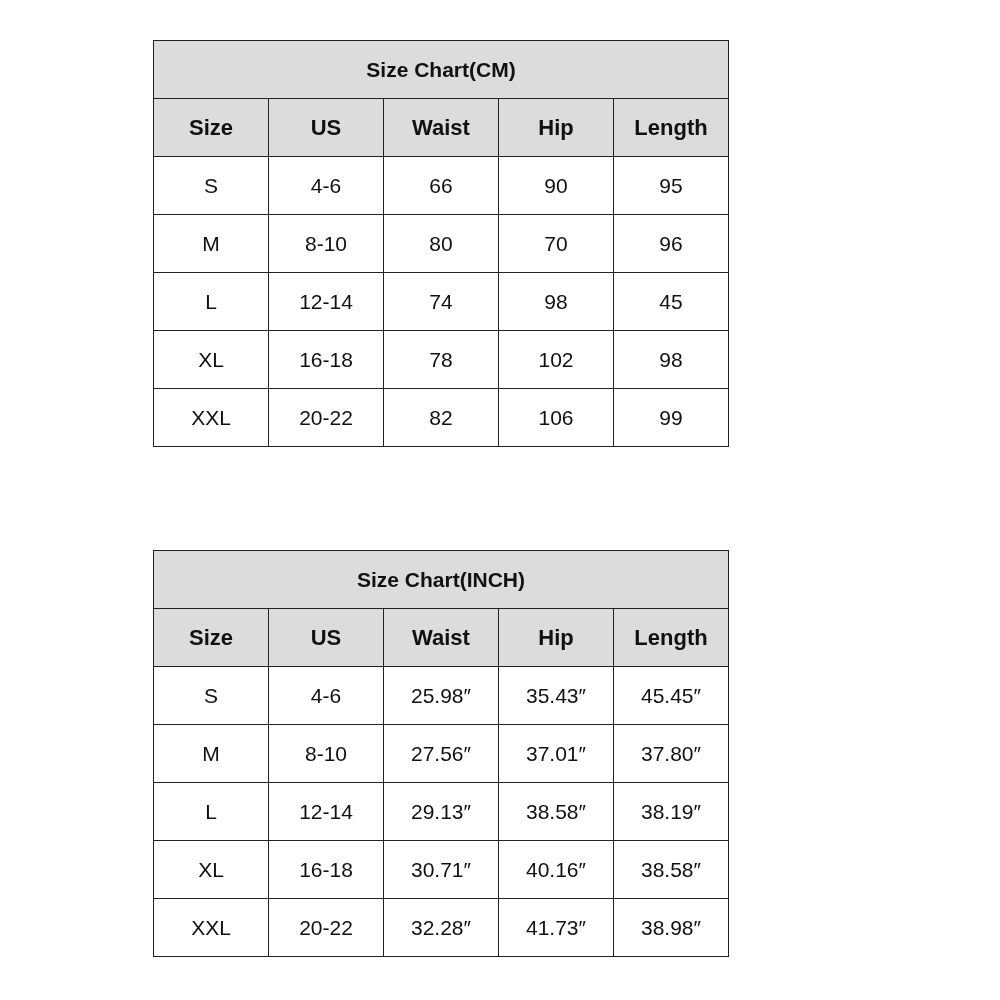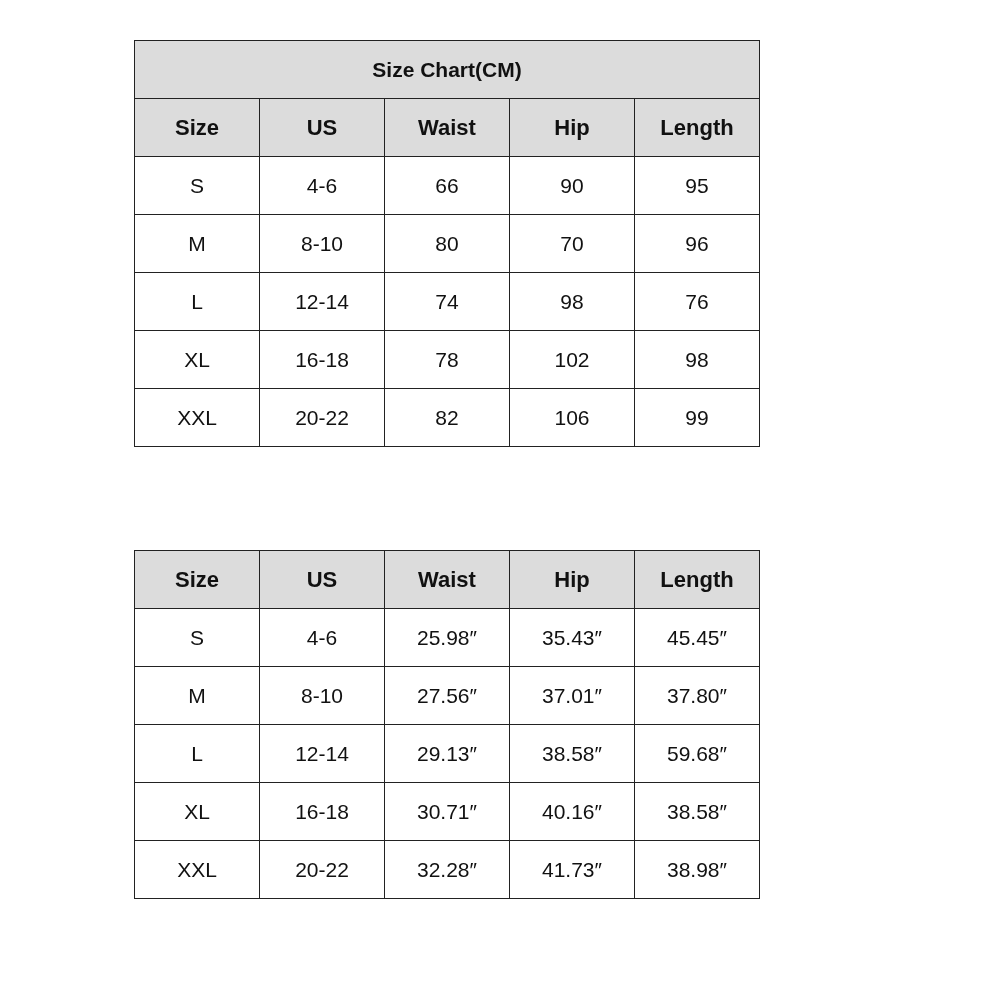--- a/index.html
+++ b/index.html
@@ -1,20 +1,20 @@
 <!DOCTYPE html>
 <html><head>
   <meta charset="utf-8">
   <style>
     html, body { margin: 0; padding: 0; background: #ffffff; }
     body { width: 1000px; height: 1000px; position: relative; font-family: "Liberation Sans", sans-serif; color: #111; }
     .size-table {
       position: absolute;
-      left: 134px;
-      width: 626px;
+      left: 153px;
+      width: 576px;
       border-collapse: collapse;
       table-layout: fixed;
     }
     .size-table td, .size-table th {
       border: 1.5px solid #222;
       text-align: center;
       vertical-align: middle;
       height: 57px;
       padding: 0;
       font-size: 21px;
@@ -61,41 +61,44 @@
     <td>8-10</td>
     <td>80</td>
     <td>70</td>
     <td>96</td>
   </tr>
   <tr>
     <td>L</td>
     <td>12-14</td>
     <td>74</td>
     <td>98</td>
-    <td>76</td>
+    <td>45</td>
   </tr>
   <tr>
     <td>XL</td>
     <td>16-18</td>
     <td>78</td>
     <td>102</td>
     <td>98</td>
   </tr>
   <tr>
     <td>XXL</td>
     <td>20-22</td>
     <td>82</td>
     <td>106</td>
     <td>99</td>
   </tr>
 </tbody>
   </table>
 
 <table id="table-inch" class="size-table">
   <tbody>
+      <tr class="title-row">
+    <th colspan="5">Size Chart(INCH)</th>
+  </tr>
   <tr class="header-row">
     <th>Size</th>
     <th>US</th>
     <th>Waist</th>
     <th>Hip</th>
     <th>Length</th>
   </tr>
   <tr>
     <td>S</td>
     <td>4-6</td>
@@ -108,21 +111,21 @@
     <td>8-10</td>
     <td>27.56″</td>
     <td>37.01″</td>
     <td>37.80″</td>
   </tr>
   <tr>
     <td>L</td>
     <td>12-14</td>
     <td>29.13″</td>
     <td>38.58″</td>
-    <td>59.68″</td>
+    <td>38.19″</td>
   </tr>
   <tr>
     <td>XL</td>
     <td>16-18</td>
     <td>30.71″</td>
     <td>40.16″</td>
     <td>38.58″</td>
   </tr>
   <tr>
     <td>XXL</td>

